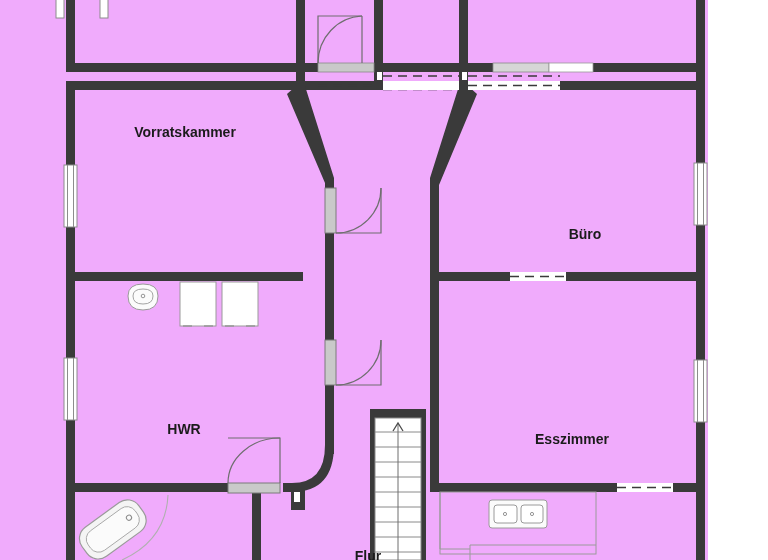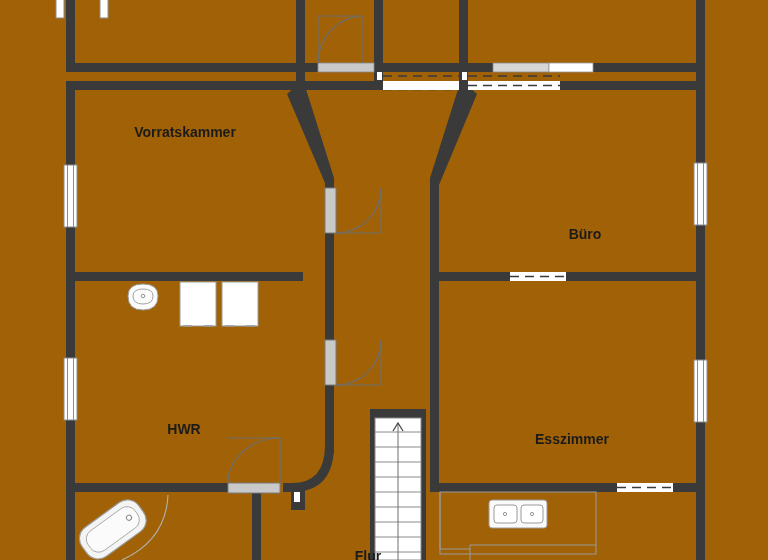--- a/index.html
+++ b/index.html
@@ -9,23 +9,23 @@
     background: #ffffff;
   }
   body {
     width: 768px;
     height: 560px;
     overflow: hidden;
     font-family: "Liberation Sans", sans-serif;
   }
   #plan-root {
     position: relative;
-    width: 768px;
+    width: 708px;
     height: 560px;
-    background: #a16207;
+    background: #f0abfc;
   }
   #plan-svg {
     position: absolute;
     left: 0;
     top: 0;
     width: 768px;
     height: 560px;
     display: block;
   }
   .room-label {

